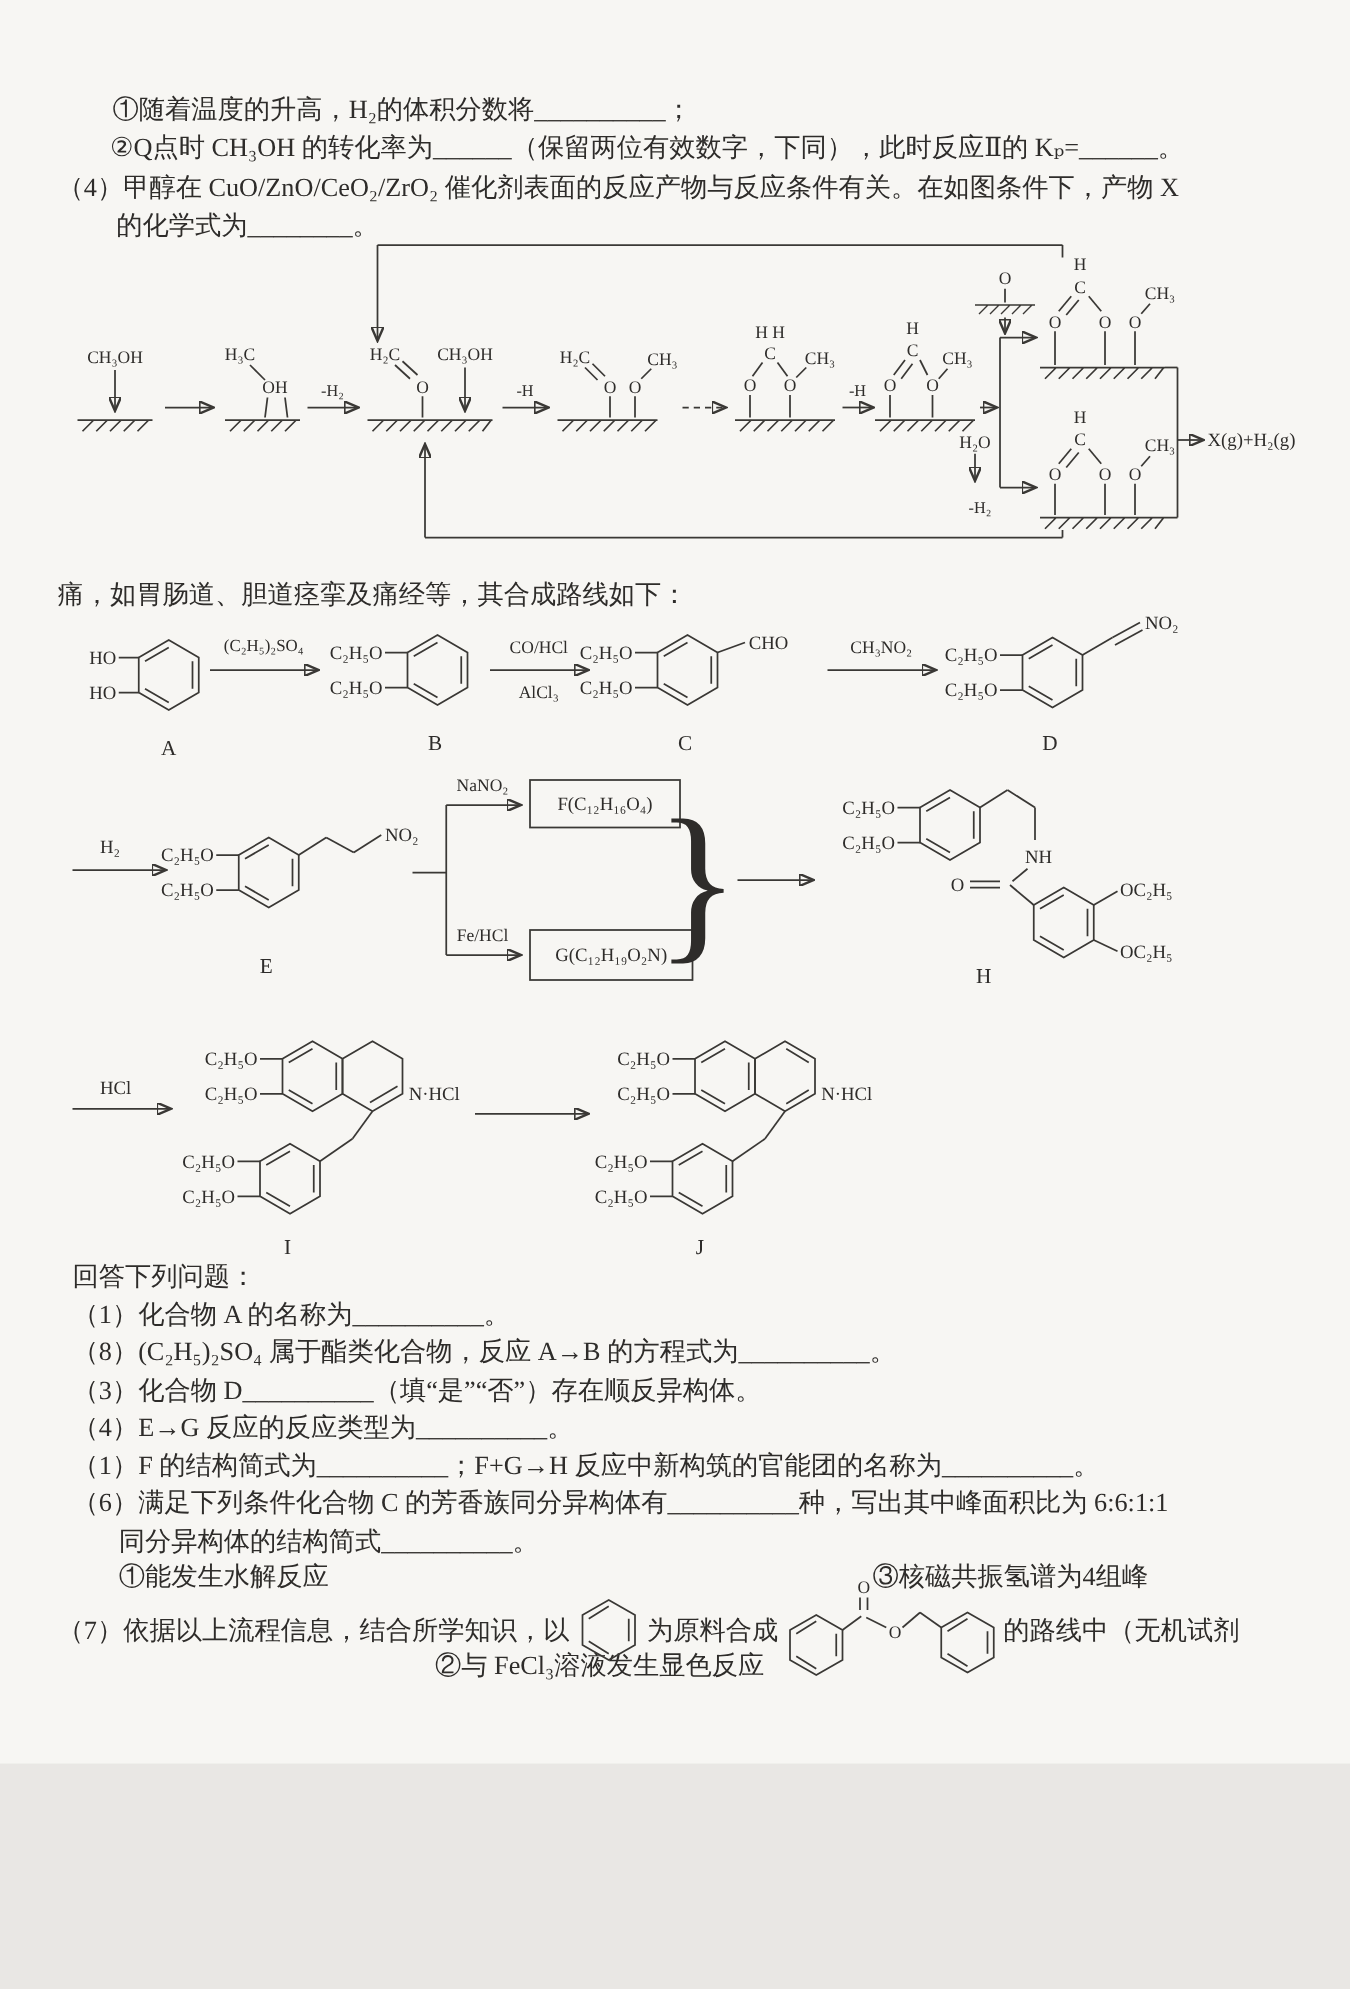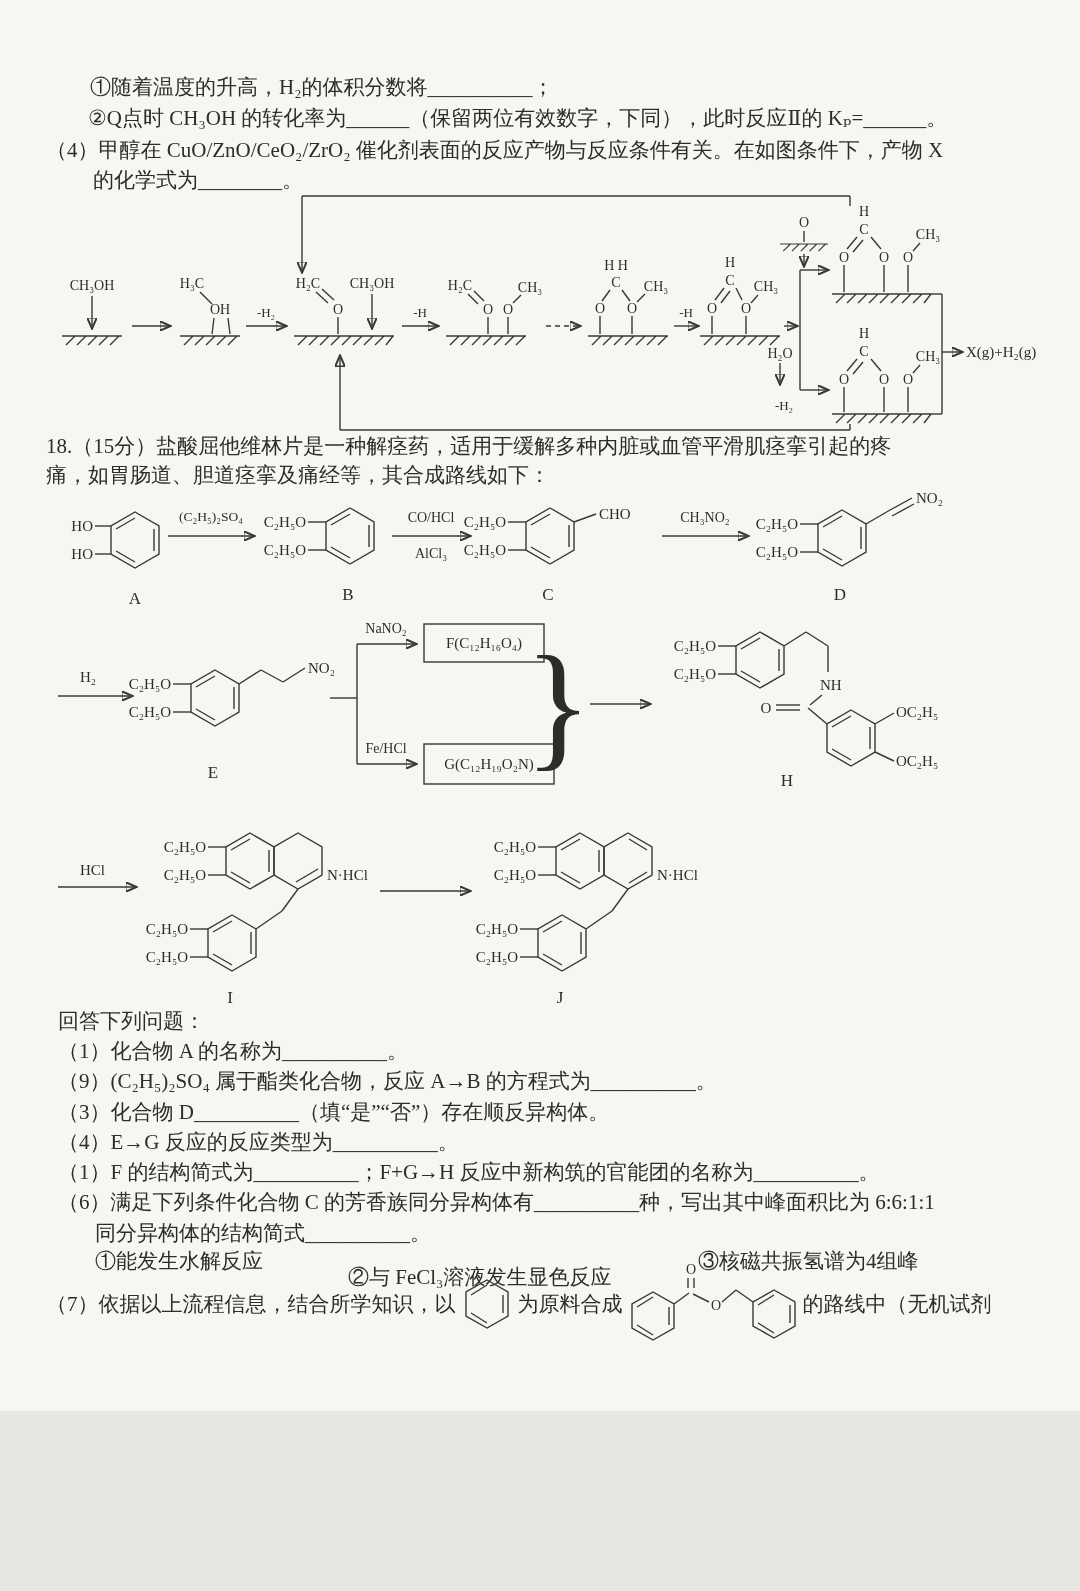--- a/index.html
+++ b/index.html
@@ -184,21 +184,20 @@
 
     <g>
       <line x1="892" y1="108" x2="902" y2="108"></line>
       <line x1="892" y1="228" x2="902" y2="228"></line>
       <line x1="902" y1="108" x2="902" y2="228"></line>
       <line x1="902" y1="166" x2="922" y2="166" marker-end="url(#arr)"></line>
       <text x="926" y="171" font-size="15">X(g)+H₂(g)</text>
     </g>
   </svg>
 
-  <div class="ln" style="left:46px;top:433px">18.（15分）盐酸屈他维林片是一种解痉药，适用于缓解多种内脏或血管平滑肌痉挛引起的疼</div>
   <div class="ln" style="left:46px;top:462px">痛，如胃肠道、胆道痉挛及痛经等，其合成路线如下：</div>
 
   <svg class="svgbox" style="left:50px;top:490px" width="980" height="120" viewBox="0 0 980 120">
     <defs>
       <g id="ring28">
         <polygon points="0,-28 24,-14 24,14 0,28 -24,14 -24,-14"></polygon>
         <path d="M19,-11 L19,11 M0,-22 L-19,-11 M0,22 L-19,11"></path>
       </g>
       <g id="hex28">
           <polygon points="0,-28 24,-14 24,14 0,28 -24,14 -24,-14"></polygon>
@@ -356,28 +355,28 @@
       <line x1="470" y1="134" x2="488" y2="134"></line>
         <line x1="470" y1="162" x2="488" y2="162"></line>
       <text x="468" y="139" font-size="15" text-anchor="end">C₂H₅O</text>
       <text x="468" y="167" font-size="15" text-anchor="end">C₂H₅O</text>
       <text x="510" y="208" font-size="17" text-anchor="middle">J</text>
     </g>
   </svg>
 
   <div class="ln" style="left:58px;top:1008px">回答下列问题：</div>
   <div class="ln" style="left:58px;top:1038px">（1）化合物 A 的名称为__________。</div>
-  <div class="ln" style="left:58px;top:1068px">（9）(C₂H₅)₂SO₄ 属于酯类化合物，反应 A→B 的方程式为__________。</div>
+  <div class="ln" style="left:58px;top:1068px">（8）(C₂H₅)₂SO₄ 属于酯类化合物，反应 A→B 的方程式为__________。</div>
   <div class="ln" style="left:58px;top:1099px">（3）化合物 D__________（填“是”“否”）存在顺反异构体。</div>
   <div class="ln" style="left:58px;top:1129px">（4）E→G 反应的反应类型为__________。</div>
   <div class="ln" style="left:58px;top:1159px">（1）F 的结构简式为__________；F+G→H 反应中新构筑的官能团的名称为__________。</div>
   <div class="ln" style="left:58px;top:1189px">（6）满足下列条件化合物 C 的芳香族同分异构体有__________种，写出其中峰面积比为 6:6:1:1</div>
   <div class="ln" style="left:95px;top:1220px">同分异构体的结构简式__________。</div>
   <div class="ln" style="left:95px;top:1248px">①能发生水解反应</div>
-  <div class="ln" style="left:348px;top:1264px">②与 FeCl₃溶液发生显色反应</div>
+  <div class="ln" style="left:348px;top:1319px">②与 FeCl₃溶液发生显色反应</div>
   <div class="ln" style="left:698px;top:1248px">③核磁共振氢谱为4组峰</div>
 
   <div class="q7row" style="left:46px;top:1258px;height:92px">
     <span>（7）依据以上流程信息，结合所学知识，以</span>
     <svg width="54" height="60" viewBox="0 0 54 60">
       <use href="#ring24" x="27" y="30"></use>
     </svg>
     <span>为原料合成</span>
     <svg width="172" height="92" viewBox="0 0 172 92">
       <use href="#ring24" x="26" y="58"></use>

